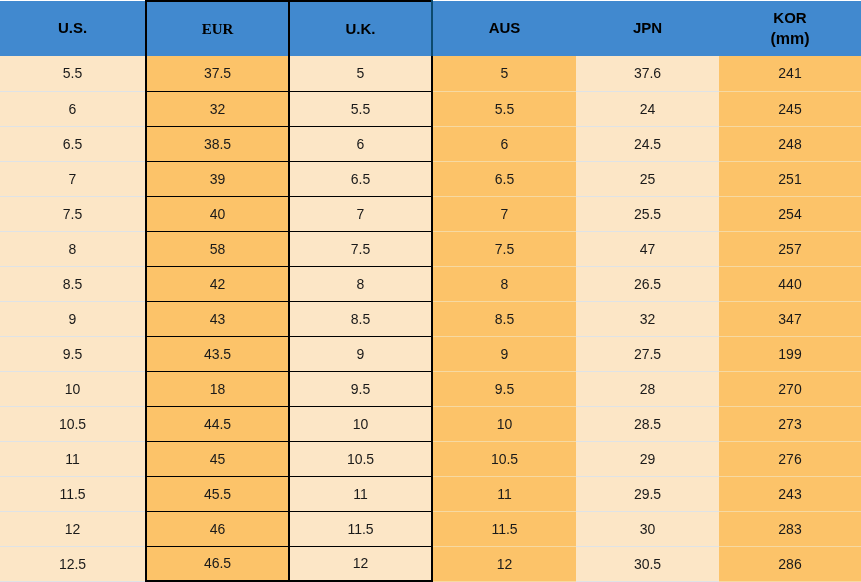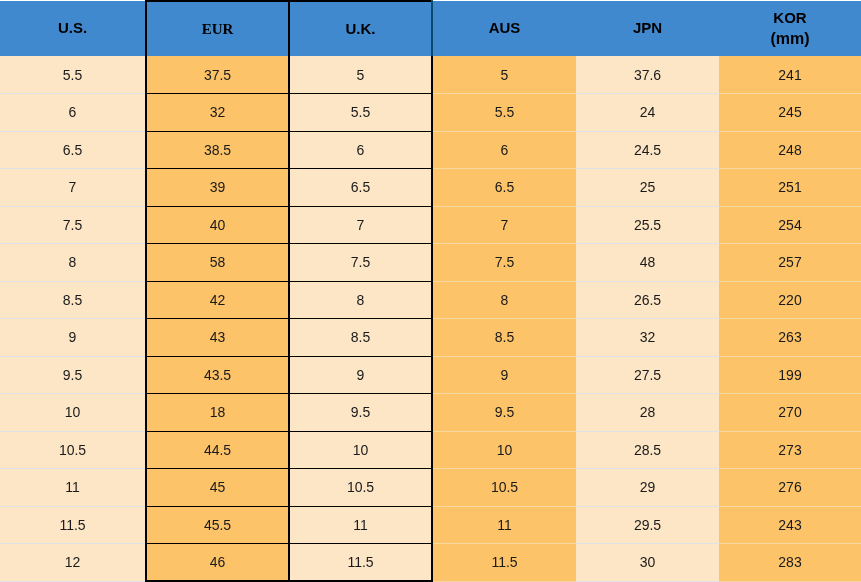--- a/index.html
+++ b/index.html
@@ -138,38 +138,38 @@
         <td class="fill-light boxed boxed-right">7</td>
         <td class="fill-dark ruled dark">7</td>
         <td class="fill-light ruled">25.5</td>
         <td class="fill-dark ruled dark">254</td>
       </tr>
       <tr>
         <td class="fill-light ruled">8</td>
         <td class="fill-dark boxed boxed-left">58</td>
         <td class="fill-light boxed boxed-right">7.5</td>
         <td class="fill-dark ruled dark">7.5</td>
-        <td class="fill-light ruled">48</td>
+        <td class="fill-light ruled">47</td>
         <td class="fill-dark ruled dark">257</td>
       </tr>
       <tr>
         <td class="fill-light ruled">8.5</td>
         <td class="fill-dark boxed boxed-left">42</td>
         <td class="fill-light boxed boxed-right">8</td>
         <td class="fill-dark ruled dark">8</td>
         <td class="fill-light ruled">26.5</td>
-        <td class="fill-dark ruled dark">220</td>
+        <td class="fill-dark ruled dark">440</td>
       </tr>
       <tr>
         <td class="fill-light ruled">9</td>
         <td class="fill-dark boxed boxed-left">43</td>
         <td class="fill-light boxed boxed-right">8.5</td>
         <td class="fill-dark ruled dark">8.5</td>
         <td class="fill-light ruled">32</td>
-        <td class="fill-dark ruled dark">263</td>
+        <td class="fill-dark ruled dark">347</td>
       </tr>
       <tr>
         <td class="fill-light ruled">9.5</td>
         <td class="fill-dark boxed boxed-left">43.5</td>
         <td class="fill-light boxed boxed-right">9</td>
         <td class="fill-dark ruled dark">9</td>
         <td class="fill-light ruled">27.5</td>
         <td class="fill-dark ruled dark">199</td>
       </tr>
       <tr>
@@ -205,14 +205,22 @@
         <td class="fill-dark ruled dark">243</td>
       </tr>
       <tr>
         <td class="fill-light ruled">12</td>
         <td class="fill-dark boxed boxed-left">46</td>
         <td class="fill-light boxed boxed-right">11.5</td>
         <td class="fill-dark ruled dark">11.5</td>
         <td class="fill-light ruled">30</td>
         <td class="fill-dark ruled dark">283</td>
       </tr>
+      <tr>
+        <td class="fill-light ruled">12.5</td>
+        <td class="fill-dark boxed boxed-left">46.5</td>
+        <td class="fill-light boxed boxed-right">12</td>
+        <td class="fill-dark ruled dark">12</td>
+        <td class="fill-light ruled">30.5</td>
+        <td class="fill-dark ruled dark">286</td>
+      </tr>
     </tbody>
 </table>
 
 </body></html>

